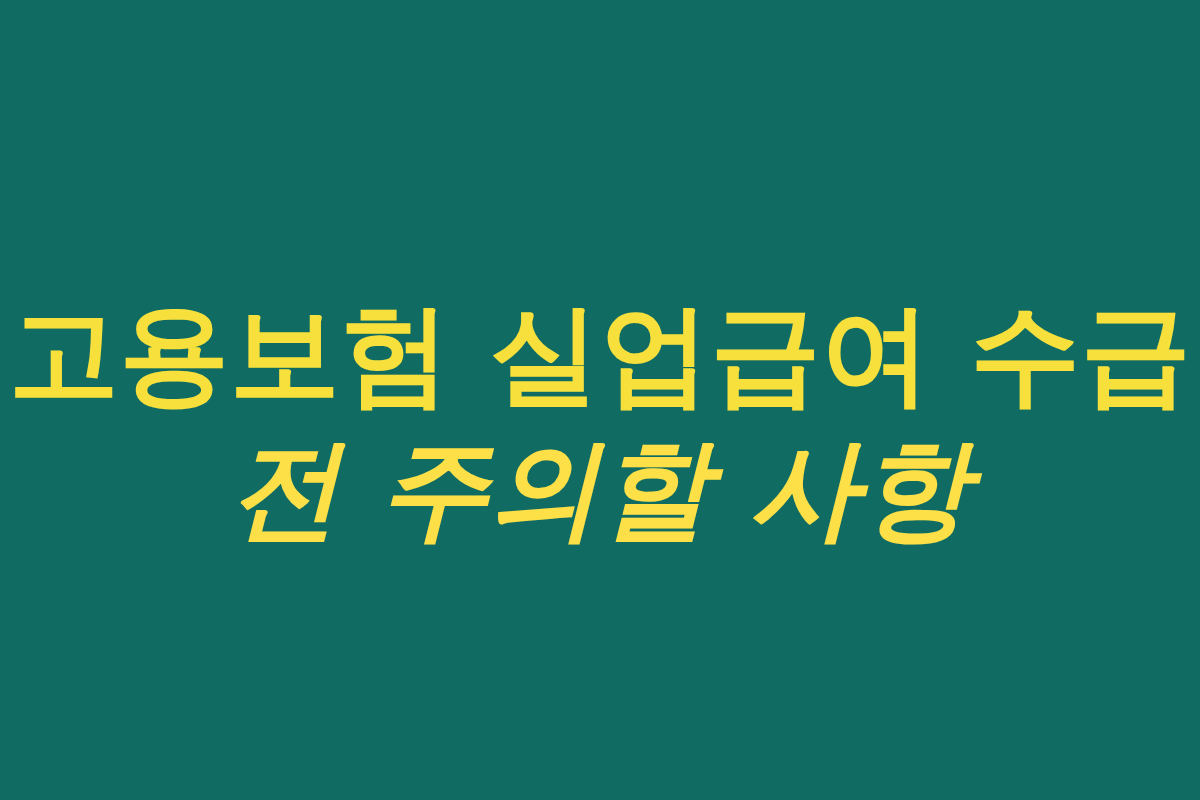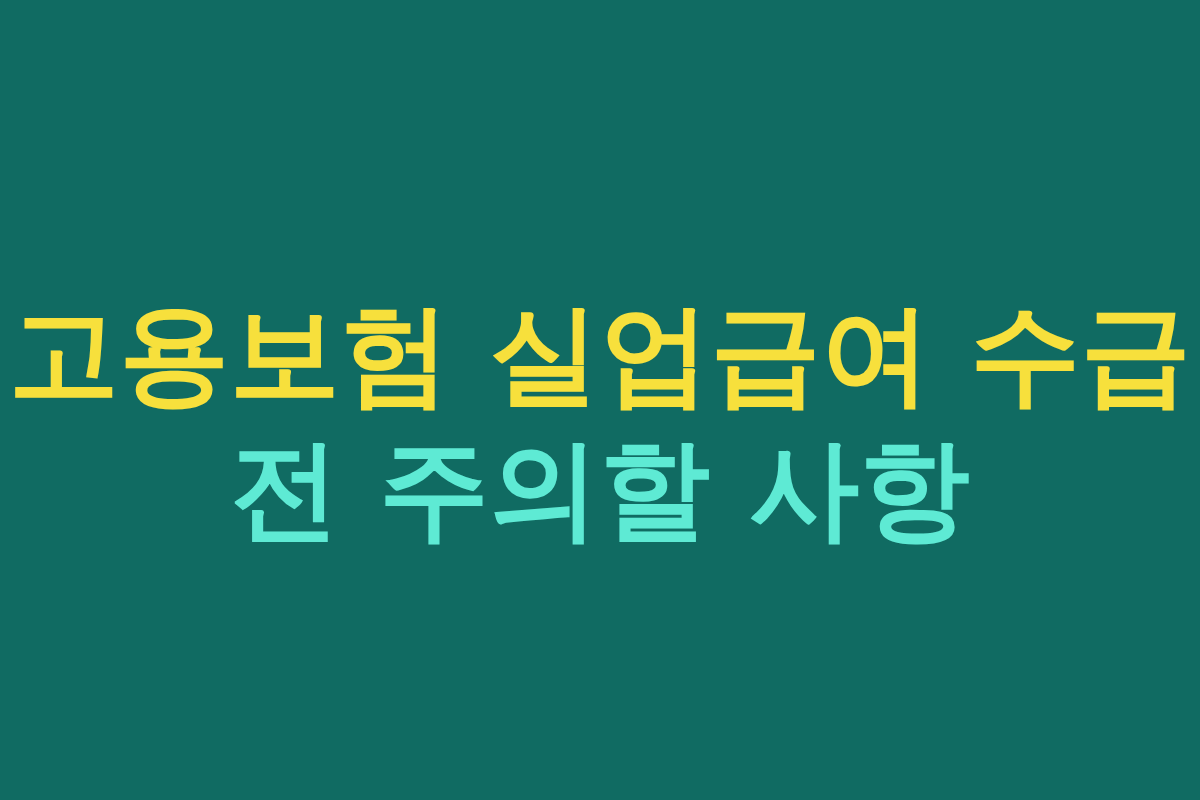--- a/index.html
+++ b/index.html
@@ -57,17 +57,17 @@
 </style>
 </head>
 <body>
 
 <div class="banner" style="background: rgb(16, 107, 98);">
 
   <div class="banner-text-block">
 
     <span class="banner-line banner-line-1" style="color: rgb(247, 224, 60);">고용보험 실업급여 수급</span>
 
-    <span class="banner-line banner-line-2" style="color: #5eead4;">전 주의할 사항</span>
+    <span class="banner-line banner-line-2" style="color: #fde047; font-style: italic;">전 주의할 사항</span>
 
   </div>
 
 </div>
 
 </body></html>

